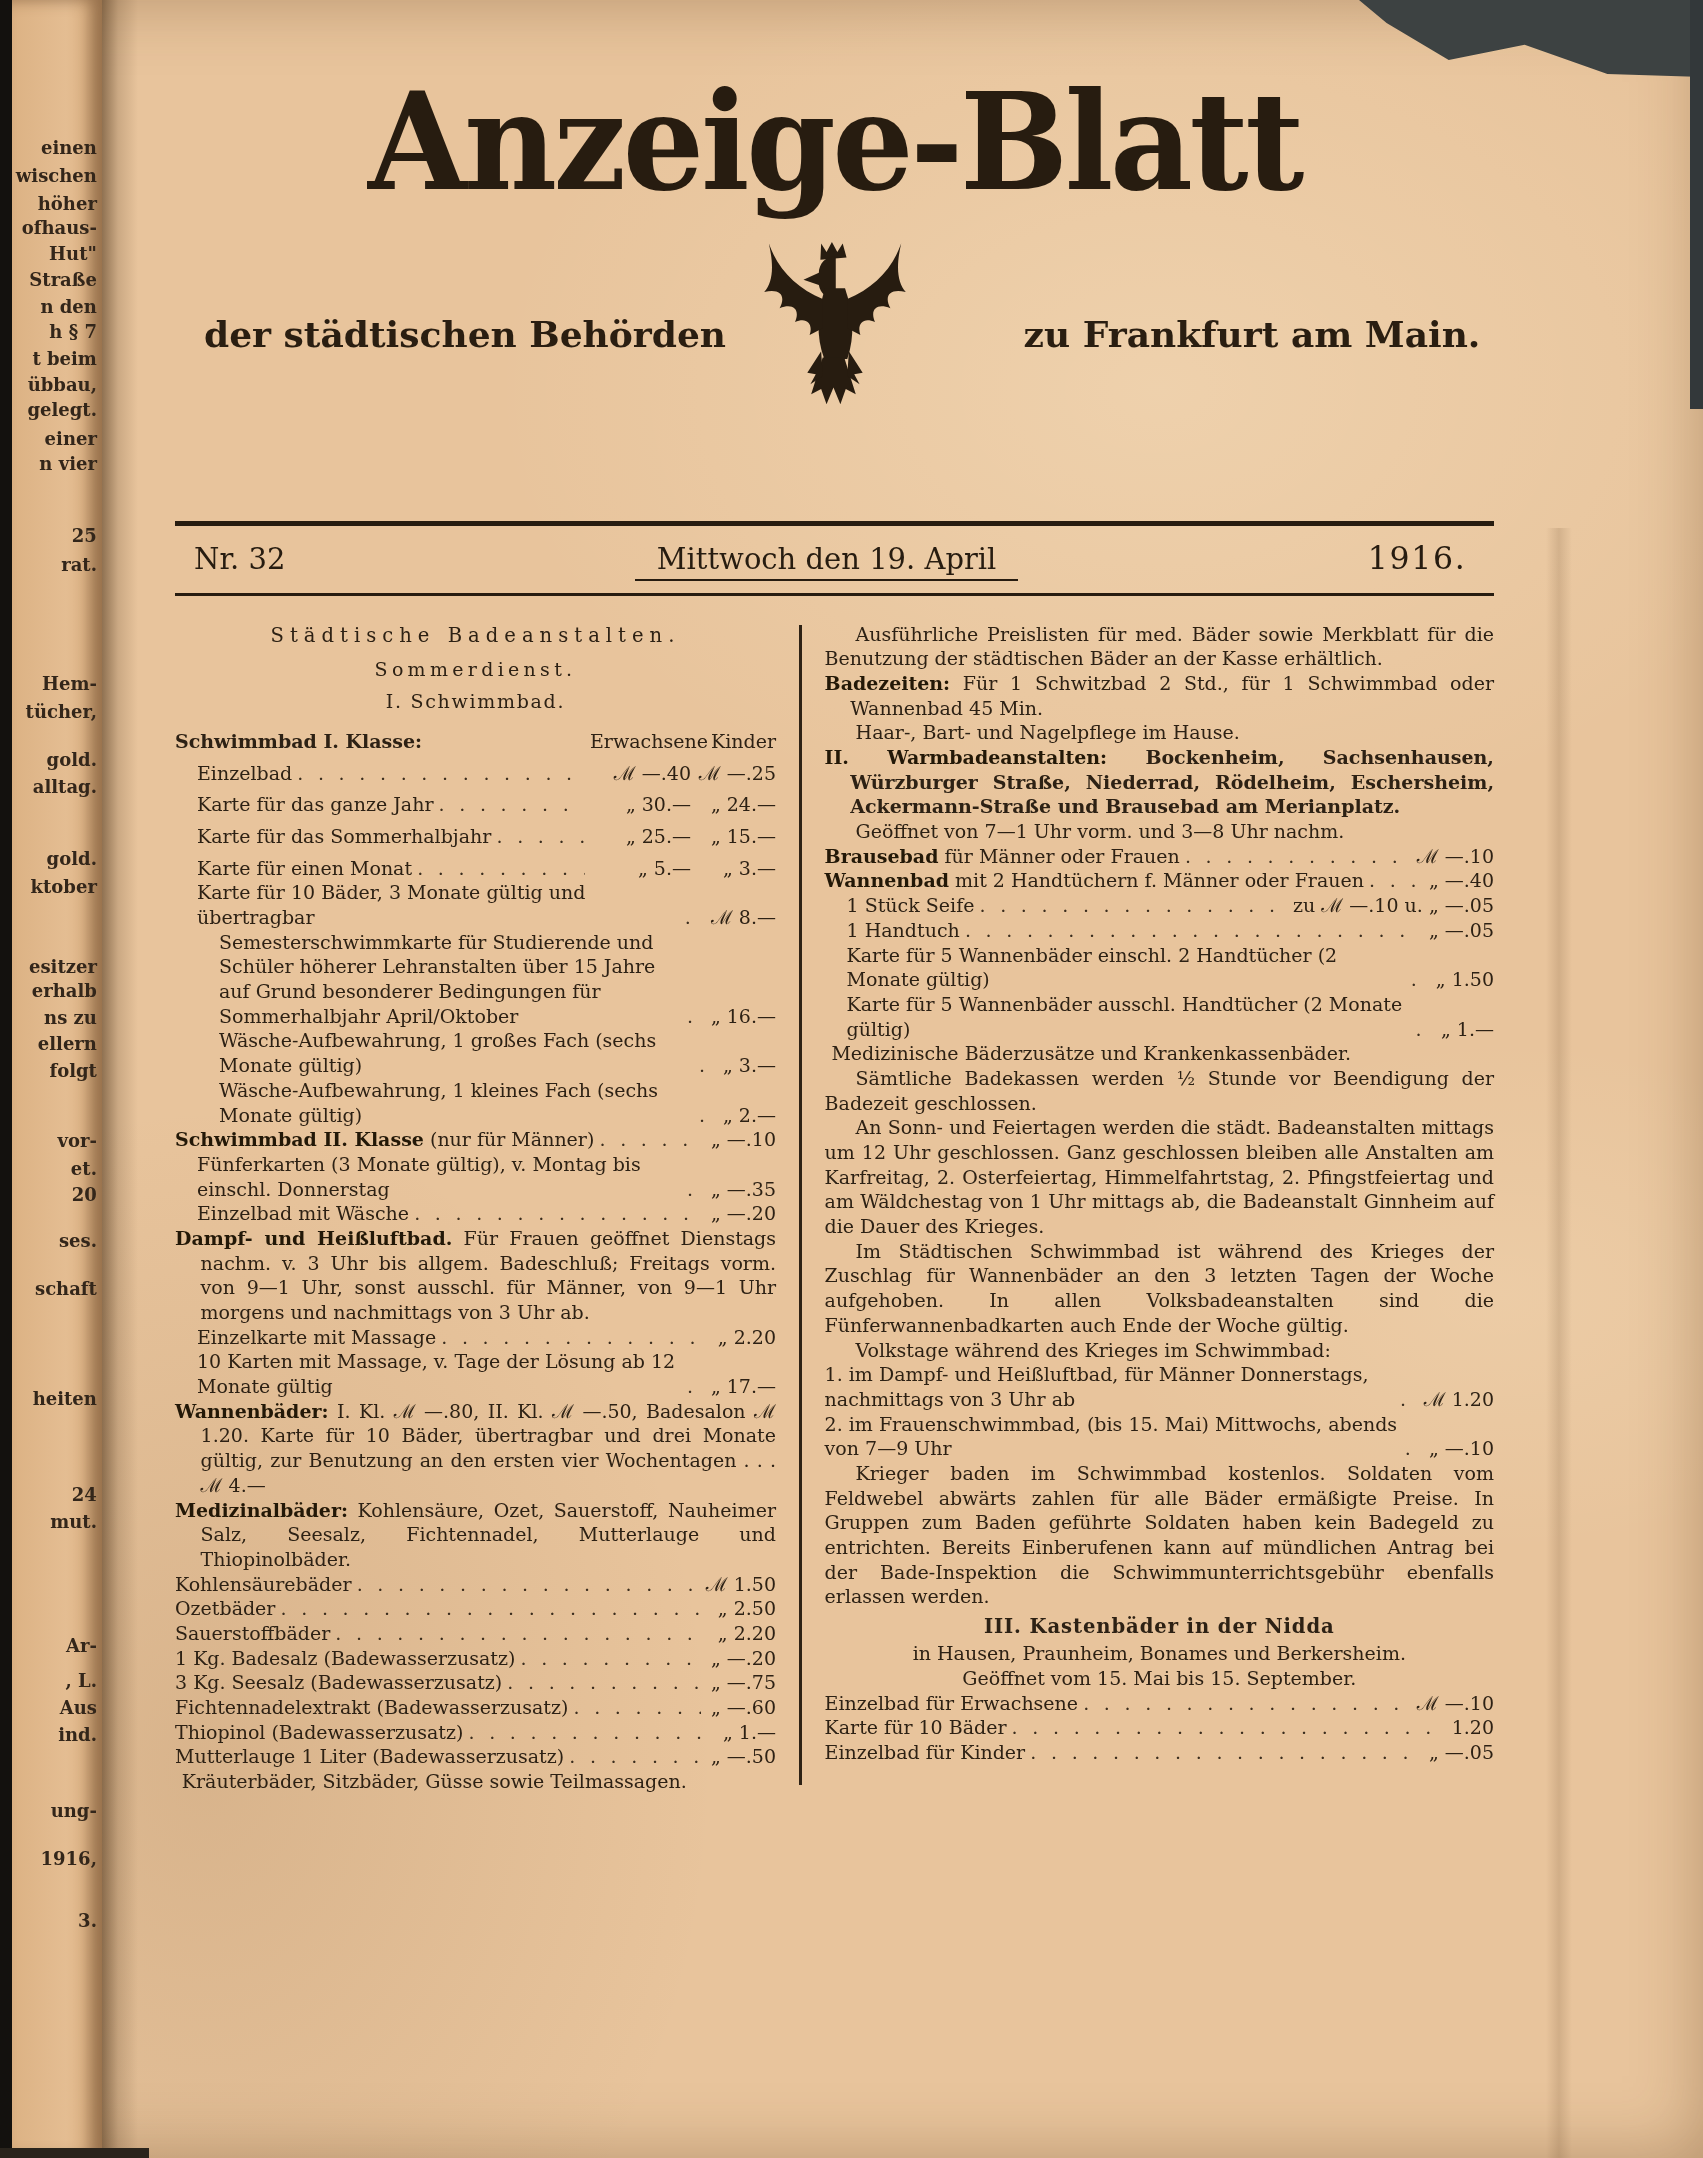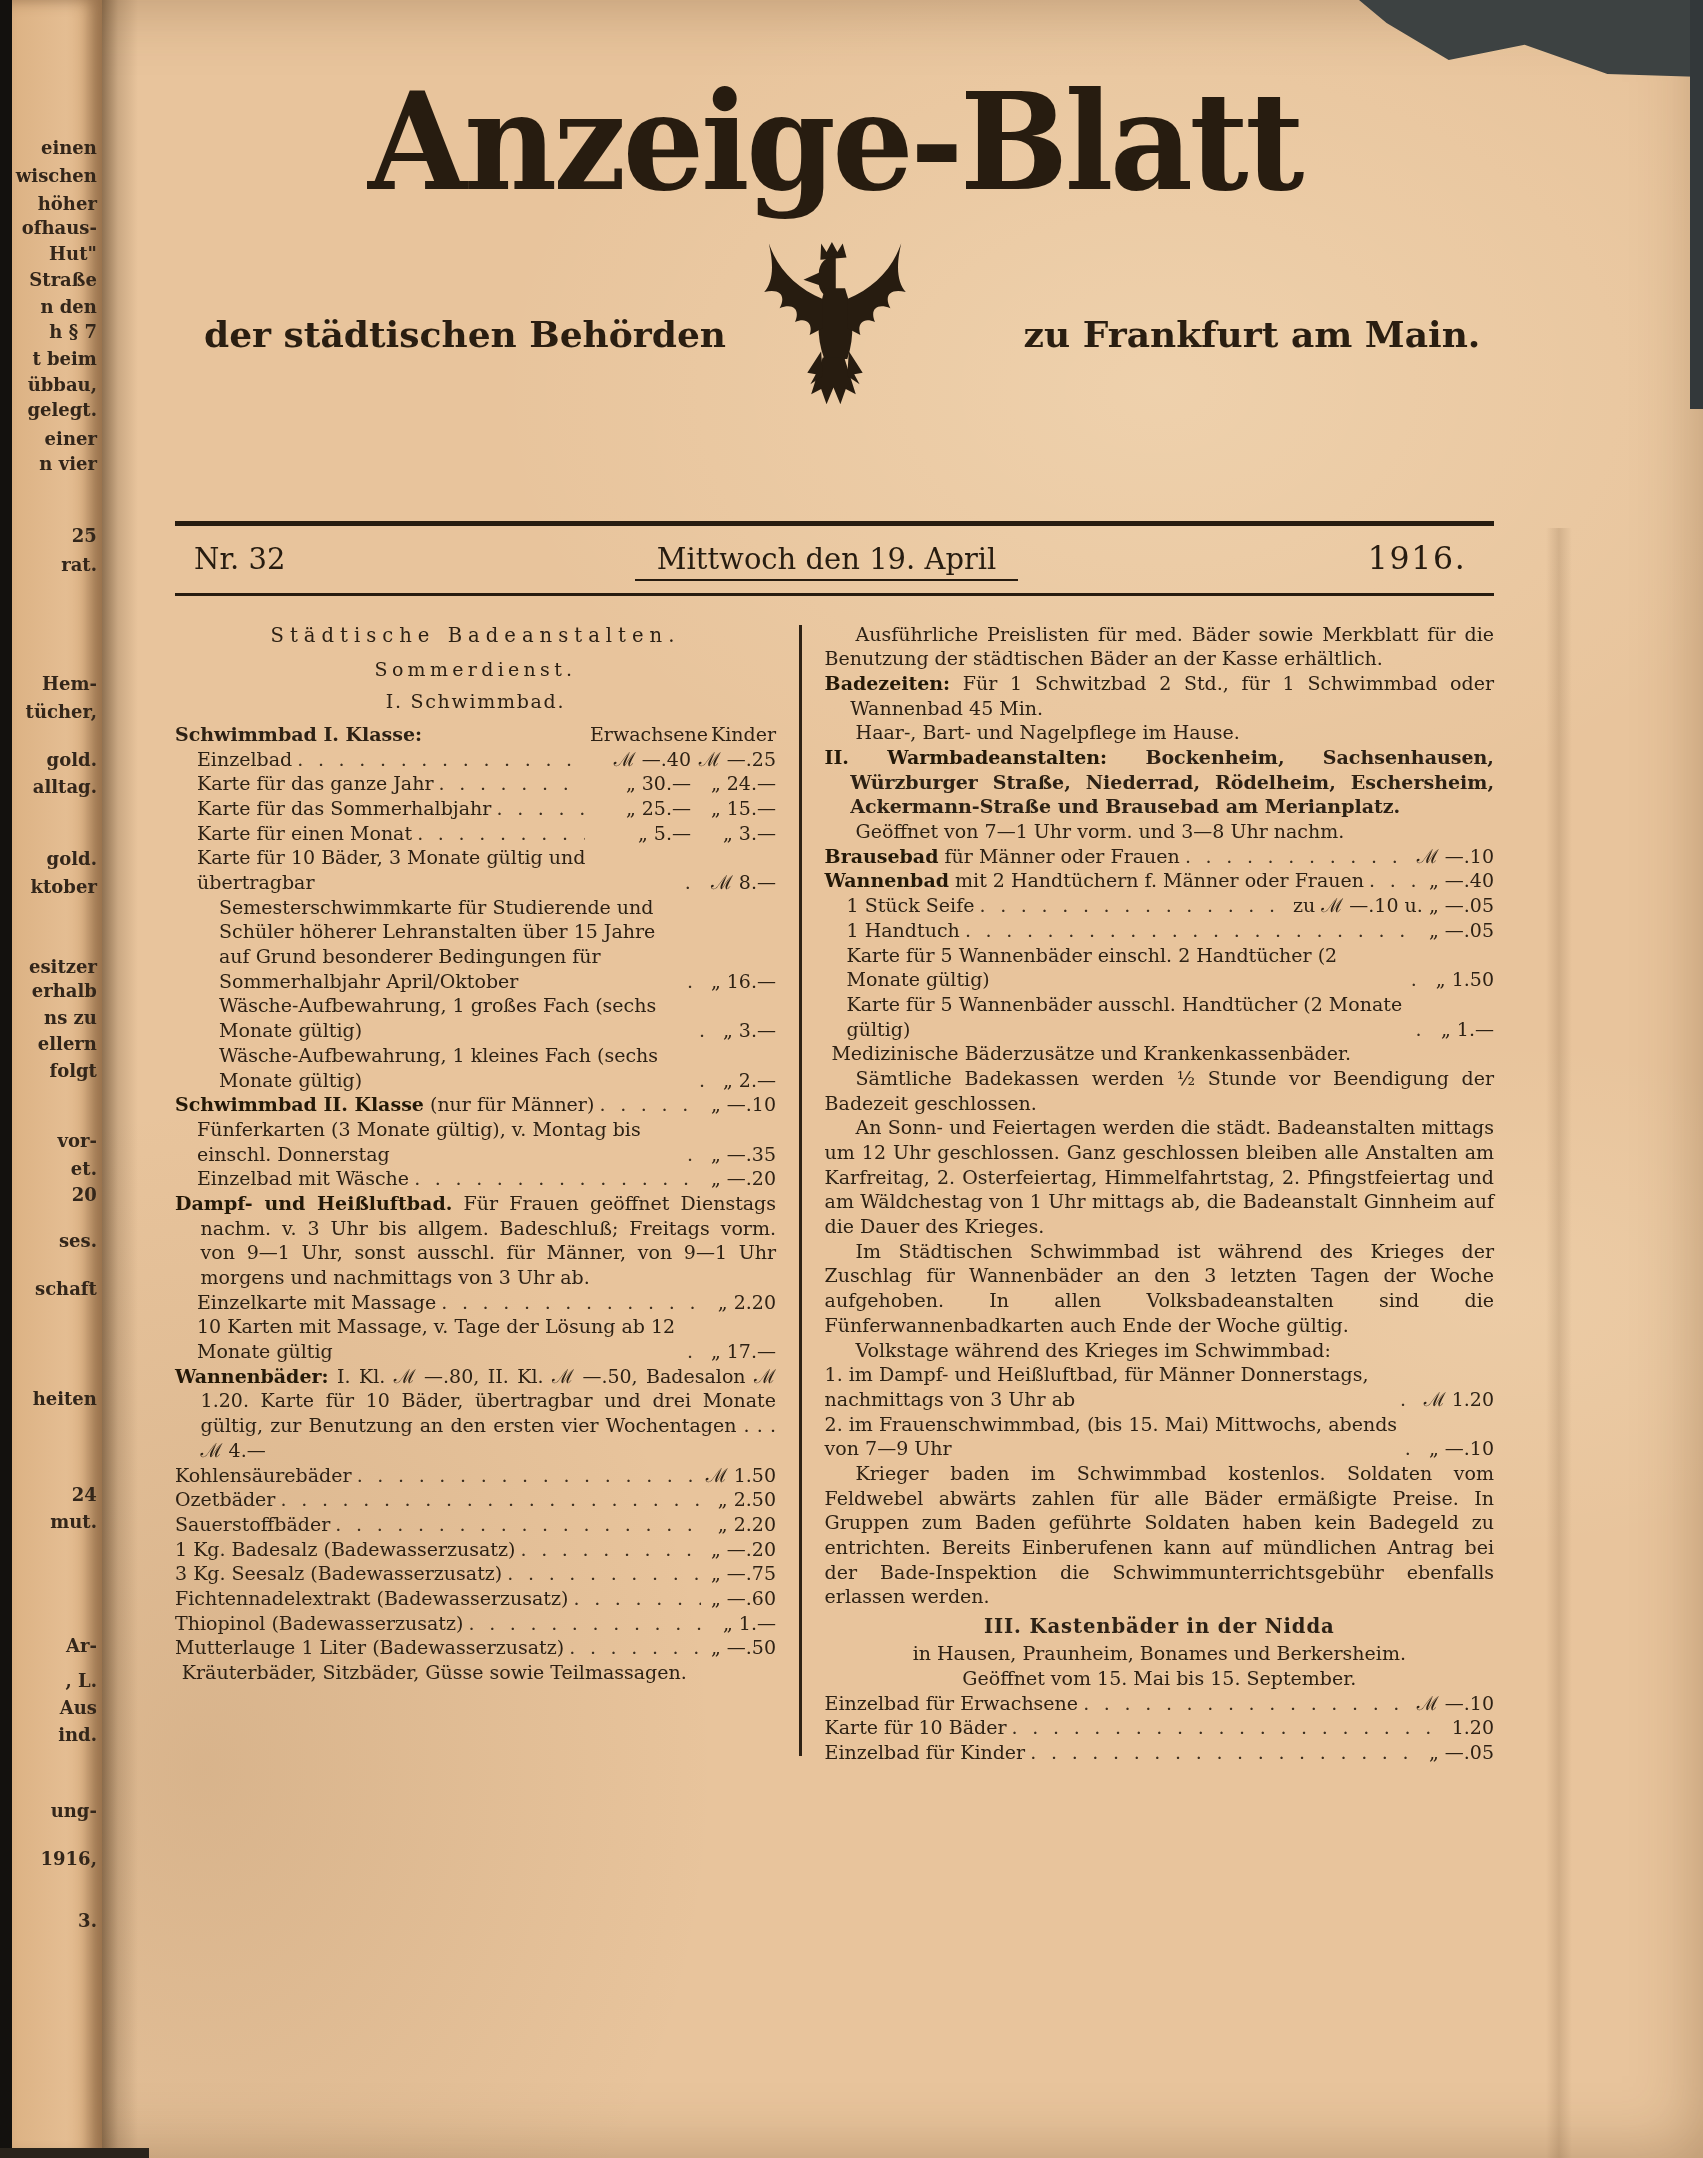--- a/index.html
+++ b/index.html
@@ -63,21 +63,21 @@
   .lead{font-weight:bold;color:#231807;}
 
   .prow{display:flex;align-items:flex-end;}
   .prow.num{padding-left:0;}
   .plabel{flex:0 1 auto;min-width:0;text-align:left;}
   .fill{flex:1;}
   .dots{flex:1 1 17px;min-width:13.6px;overflow:hidden;white-space:nowrap;margin:0 5.1px;opacity:.92;}
   .dots::after{content:". . . . . . . . . . . . . . . . . . . . . . . . . . . . . . . . . . . . . . . . . . . . . . . . . . . . . . . . . . . . . . . . . . . . . .";letter-spacing:4.3px;}
   .val{white-space:nowrap;}
   .w1{width:101px;text-align:right;flex:none;}
-  .w2{width:85px;text-align:right;flex:none;}
+  .w2{width:85px;text-align:right;flex:none;margin-top:7px;}
   .val.single{text-align:right;padding-left:5.1px;flex:none;}
   .colh{font-weight:normal;}
   .phead .plabel{font-weight:bold;}
 </style>
 </head>
 <body>
 
 <div class="scan">
   <div class="edge-left"></div>
   <div class="neighbor" id="neighbor">
@@ -233,20 +233,21 @@
               <span class="plabel">Einzelkarte mit Massage</span>
               <span class="dots"></span>
               <span class="val single">„ 2.20</span>
             </div>
             <div class="prow" style="padding-left: 22px;">
               <span class="plabel">10 Karten mit Massage, v. Tage der Lösung ab 12 Monate gültig</span>
               <span class="dots"></span>
               <span class="val single">„ 17.—</span>
             </div>
             <div class="para hang"><span class="lead">Wannenbäder:</span> <span>I. Kl. ℳ —.80, II. Kl. ℳ —.50, Badesalon ℳ 1.20. Karte für 10 Bäder, übertragbar und drei Monate gültig, zur Benutzung an den ersten vier Wochentagen . . . ℳ 4.—</span></div>
+            <div class="para hang"><span class="lead">Medizinalbäder:</span> <span>Kohlensäure, Ozet, Sauerstoff, Nauheimer Salz, Seesalz, Fichtennadel, Mutterlauge und Thiopinolbäder.</span></div>
             <div class="prow">
               <span class="plabel">Kohlensäurebäder</span>
               <span class="dots"></span>
               <span class="val single">ℳ 1.50</span>
             </div>
             <div class="prow">
               <span class="plabel">Ozetbäder</span>
               <span class="dots"></span>
               <span class="val single">„ 2.50</span>
             </div>

